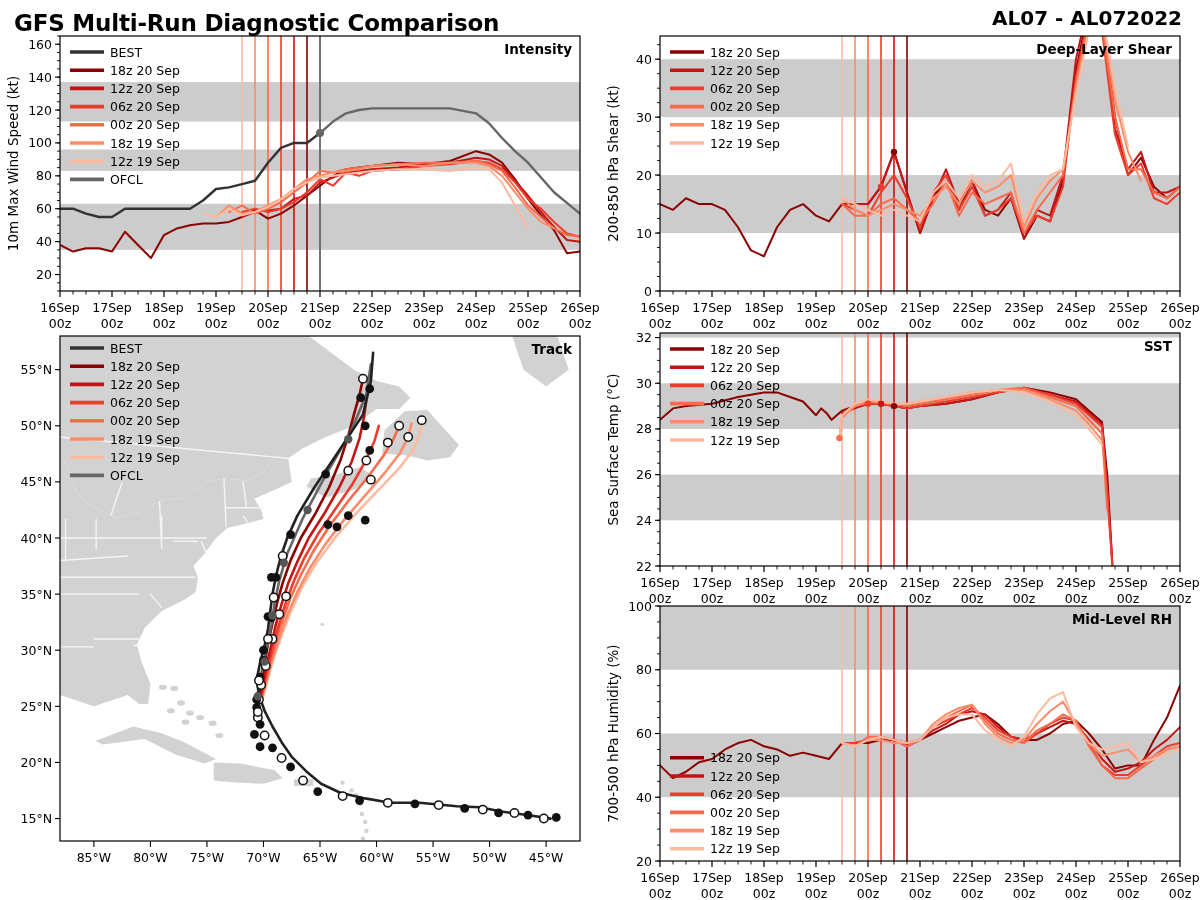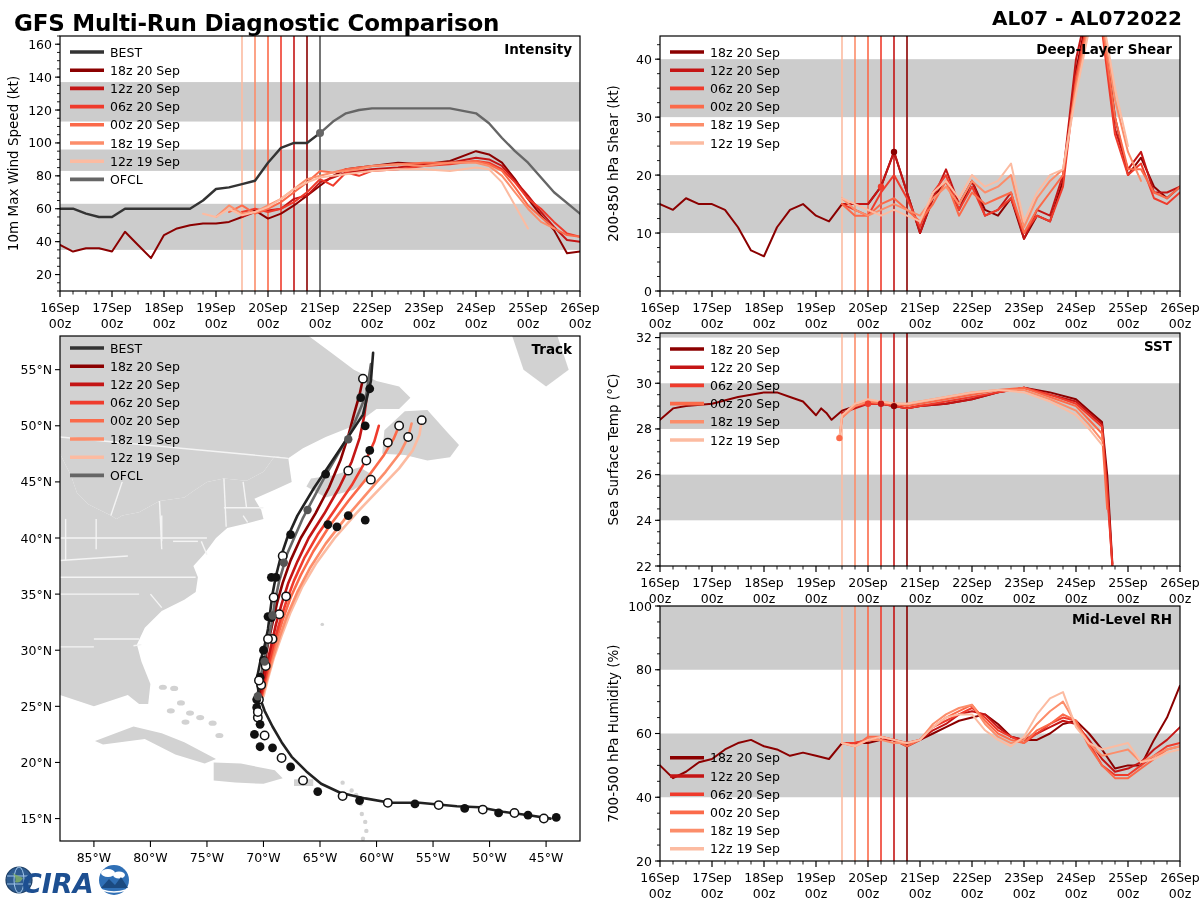--- a/index.html
+++ b/index.html
@@ -777,33 +777,14 @@
           <text x="110" y="255.4" font-family="'DejaVu Sans','Liberation Sans',sans-serif" font-size="12.5" fill="#000">12z 19 Sep</text>
         </g>
         <defs>
           <clipPath id="clip-rh">
             <rect x="60" y="8" width="520" height="255"></rect>
           </clipPath>
         </defs>
       </svg>
   </div>
 
-  <div class="cira">
-    <svg width="132" height="40" viewBox="0 0 132 40">
-      <g>
-        <circle cx="17" cy="20" r="13" fill="#2e5b8f"></circle>
-        <circle cx="17" cy="20" r="13" fill="none" stroke="#1d3f66" stroke-width="1.2"></circle>
-        <ellipse cx="17" cy="20" rx="5" ry="13" fill="none" stroke="#9fc4e8" stroke-width="1"></ellipse>
-        <path d="M5 16 H29 M5 24 H29" stroke="#9fc4e8" stroke-width="1" fill="none"></path>
-        <path d="M10 13 q5 4 3 9 q5 2 8 -4" fill="#7fae66" opacity="0.85"></path>
-      </g>
-      <text x="20" y="33" font-family="'DejaVu Sans',sans-serif" font-size="27" font-weight="bold" font-style="italic" fill="#1d4f91">CIRA</text>
-      <g>
-        <circle cx="112" cy="20" r="15" fill="#2f6fb5"></circle>
-        <ellipse cx="106" cy="13" rx="7" ry="4" fill="#ffffff"></ellipse>
-        <ellipse cx="117" cy="15" rx="6" ry="3.5" fill="#ffffff"></ellipse>
-        <path d="M99 28 L107 19 L113 25 L119 17 L126 28 Z" fill="#1b4a80"></path>
-        <path d="M100 30 q12 4 24 0" stroke="#ffffff" stroke-width="1.4" fill="none"></path>
-      </g>
-    </svg>
-  </div>
 
 </div>
 
 </body></html>

